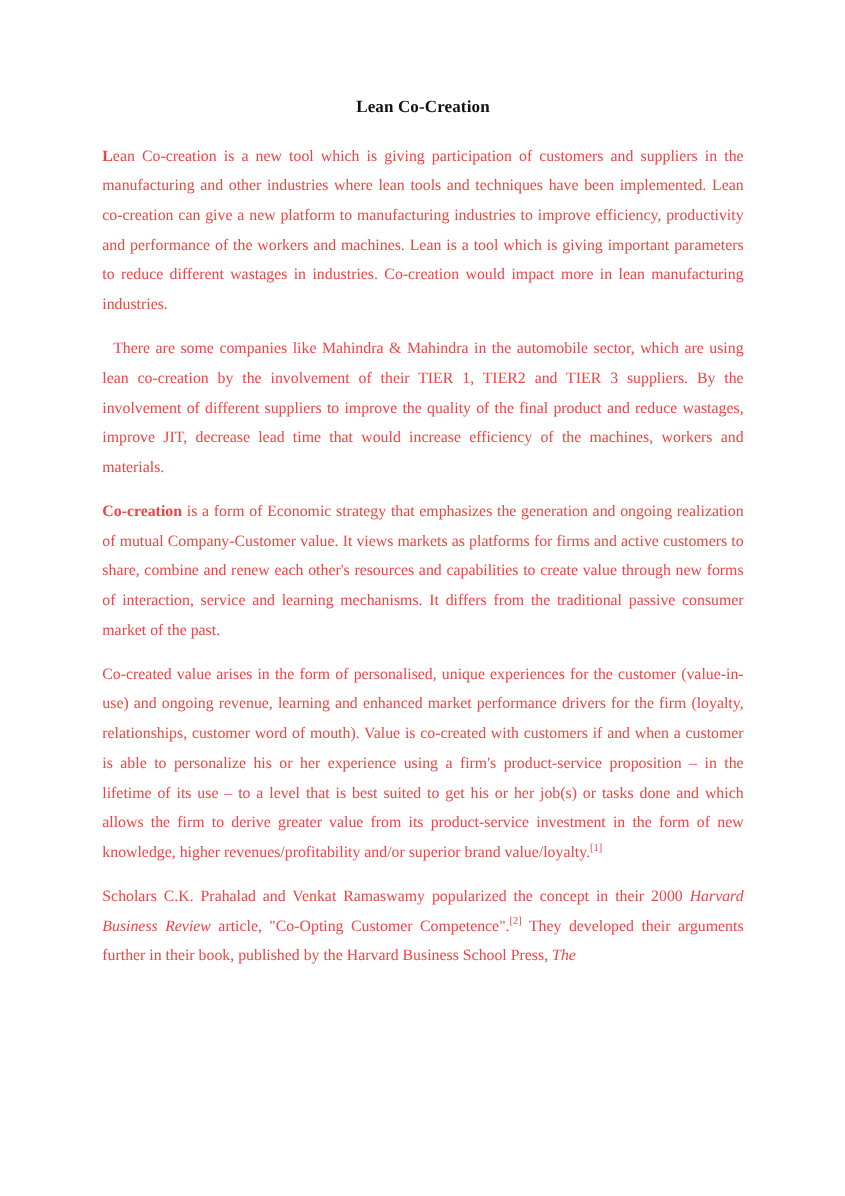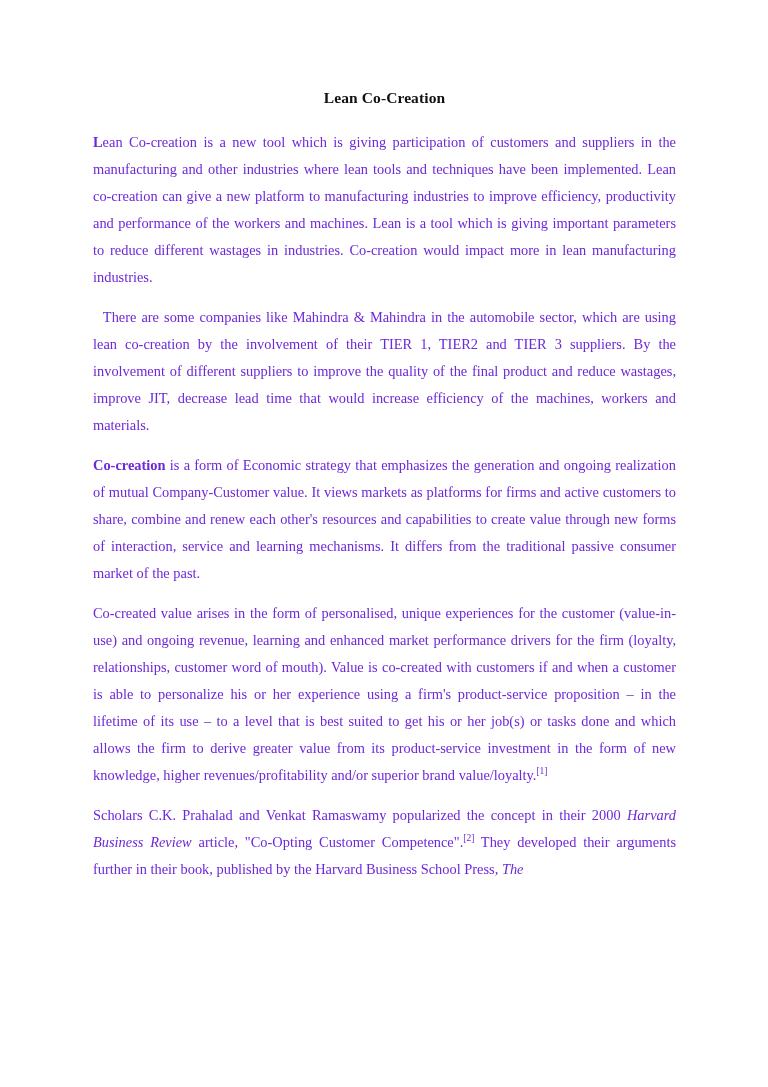--- a/index.html
+++ b/index.html
@@ -36,21 +36,21 @@
     margin: 0 0 21px 0;
     line-height: 20px;
     color: #111111;
   }
   p.para {
     margin: 0 0 13px 0;
     font-size: 14.4px;
     line-height: 27px;
     text-align: justify;
     text-justify: inter-word;
-    color: #6d28d9;
+    color: #ef4444;
     hyphens: none;
   }
   p.para:last-child {
     margin-bottom: 12px;
   }
   .lead-bold {
     font-weight: bold;
   }
   .ital {
     font-style: italic;

